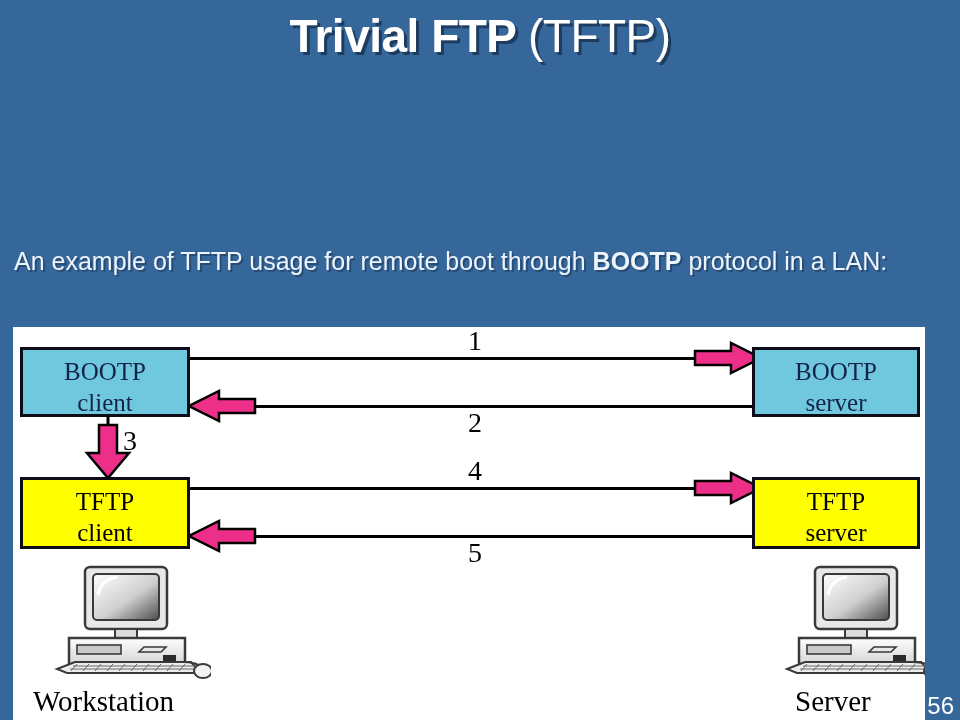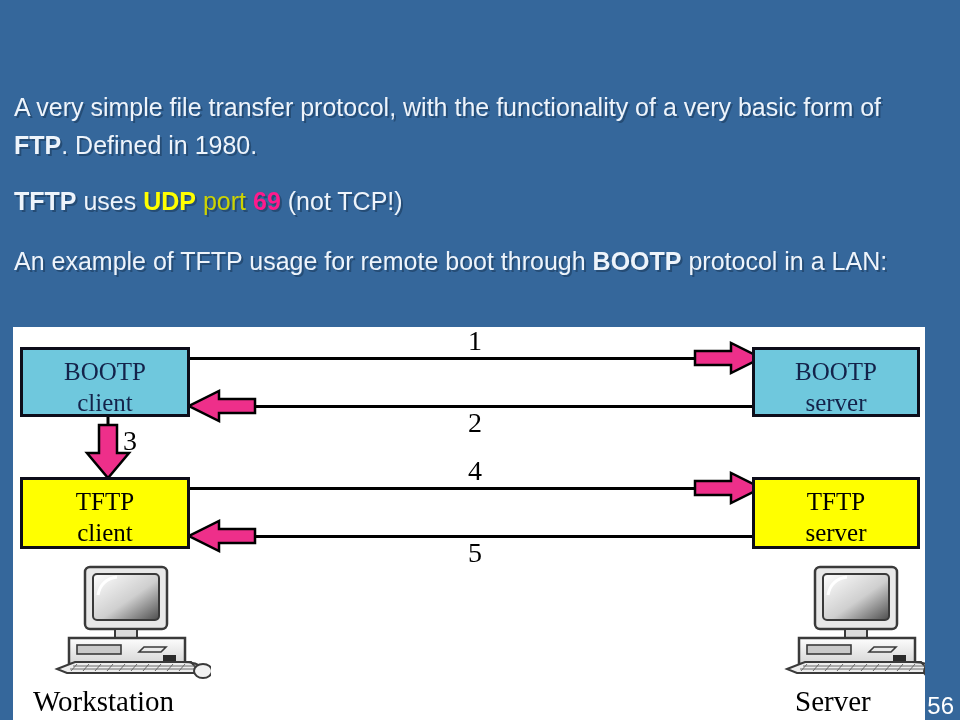--- a/index.html
+++ b/index.html
@@ -145,28 +145,25 @@
     color: #ffffff;
     font-family: "Liberation Sans", sans-serif;
     margin-top: 25px;
   }
 </style>
 </head>
 <body>
 
 <div class="slide">
 
-
-  <div class="body-text para1">
-    <span>A very simple file transfer protocol, with the functionality of a very basic form of </span><span class="b">FTP</span><span>. Defined in 1980.</span>
+  <div class="title">
+    <span class="t-bold">Trivial FTP </span><span class="t-norm">(TFTP)</span>
   </div>
 
-  <div class="body-text para2">
-    <span class="b">TFTP</span><span> uses </span><span class="udp">UDP</span><span> </span><span class="port">port</span><span> </span><span class="p69">69</span><span> (not TCP!)</span>
-  </div>
+
 
   <div class="body-text para3">
     <span>An example of TFTP usage for remote boot through </span><span class="b">BOOTP</span><span> protocol in a LAN:</span>
   </div>
 
   <div class="diagram">
 
     <div class="hline line1"></div>
     <div class="hline line2"></div>
     <div class="hline line4"></div>

